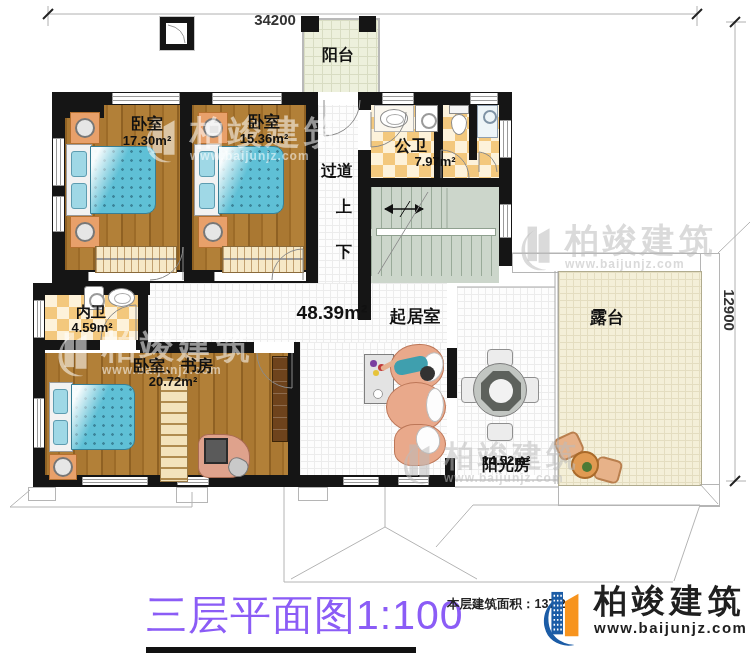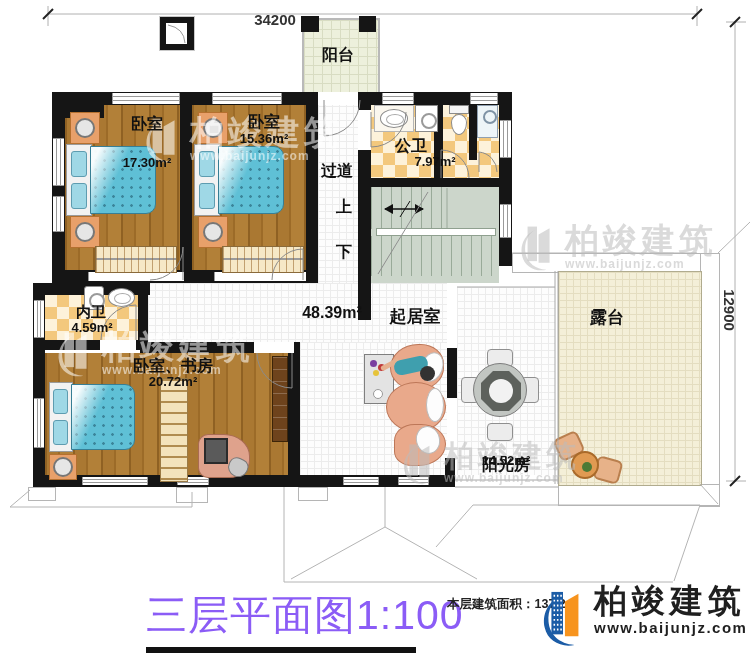--- a/index.html
+++ b/index.html
@@ -333,39 +333,39 @@
       <div class="wm-url">www.baijunjz.com</div>
     </div>
   </div>
 
   <div class="dim" style="left:275px;top:19px;">34200</div>
   <div class="dim" style="left:729px;top:310px;transform:translate(-50%,-50%) rotate(90deg);">12900</div>
 
   <div class="rlabel" style="left:338px;top:55px;">阳台</div>
 
   <div class="rlabel" style="left:147px;top:124px;">卧室</div>
-  <div class="rlabel rarea" style="left:147px;top:140px;margin-top:22px;">17.30m²</div>
+  <div class="rlabel rarea" style="left:147px;top:140px;">17.30m²</div>
 
   <div class="rlabel" style="left:264px;top:122px;">卧室</div>
   <div class="rlabel rarea" style="left:264px;top:138px;">15.36m²</div>
 
   <div class="rlabel" style="left:411px;top:146px;">公卫</div>
   <div class="rlabel rarea" style="left:435px;top:161px;">7.97m²</div>
 
   <div class="rlabel" style="left:337px;top:171px;">过道</div>
   <div class="rlabel" style="left:344px;top:207px;">上</div>
   <div class="rlabel" style="left:344px;top:252px;">下</div>
 
   <div class="rlabel" style="left:91px;top:312px;font-size:15px;">内卫</div>
   <div class="rlabel rarea" style="left:92px;top:327px;">4.59m²</div>
 
   <div class="rlabel" style="left:173px;top:366px;font-family:Liberation Serif, serif;">卧室、书房</div>
   <div class="rlabel rarea" style="left:173px;top:381px;">20.72m²</div>
 
-  <div class="rlabel rarea" style="left:332px;top:313px;font-size:16px;">48.39m²</div>
+  <div class="rlabel rarea" style="left:332px;top:313px;font-size:19px;">48.39m²</div>
   <div class="rlabel" style="left:415px;top:316px;font-size:17px;">起居室</div>
 
   <div class="rlabel" style="left:506px;top:445px;margin-top:20px;">阳光房</div>
   <div class="rlabel rarea" style="left:506px;top:460px;">14.52m²</div>
 
   <div class="rlabel" style="left:607px;top:317px;font-size:17px;">露台</div>
 
   <div class="title-block">
     <div class="title-text">三层平面图1:100</div>
     <div class="title-bar"></div>

